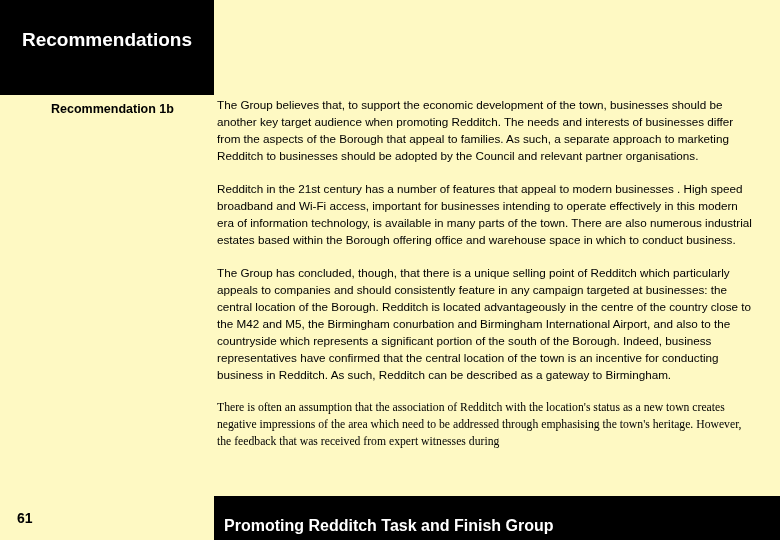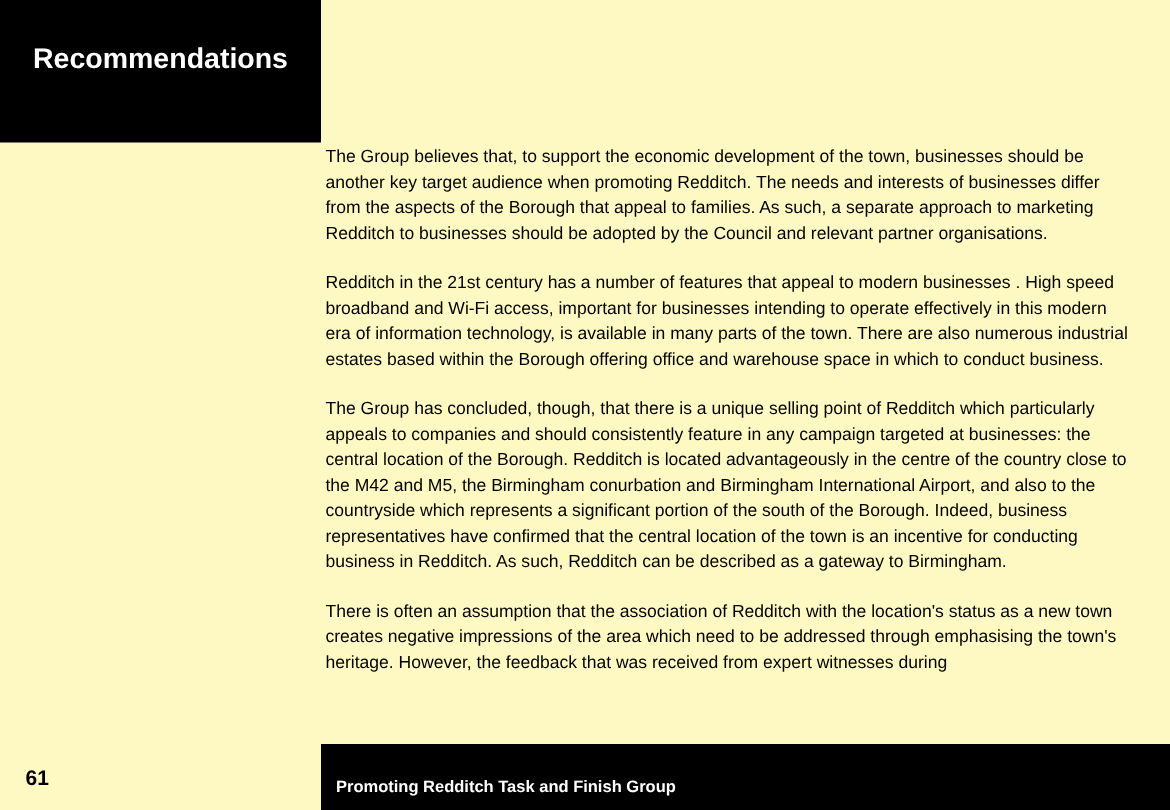--- a/index.html
+++ b/index.html
@@ -71,36 +71,37 @@
     line-height: 17px;
     text-align: left;
     margin: 0 0 16px 0;
   }
   .para.lead {
     font-weight: bold;
     margin-bottom: 17px;
   }
   .para.last {
     margin-bottom: 0;
+    font-family: Liberation Serif, serif;
   }
   
   .footer-bar {
     position: absolute;
     left: 214px;
     top: 496px;
     width: 566px;
     height: 44px;
     background: #000000;
   }
   .footer-text {
     position: absolute;
     left: 10px;
     top: 23px;
     color: #ffffff;
-    font-size: 11px;
+    font-size: 16px;
     font-weight: bold;
     line-height: 13px;
     white-space: nowrap;
   }
   .page-number {
     position: absolute;
     left: 17px;
     top: 510px;
     color: #000000;
     font-size: 14px;
@@ -110,20 +111,21 @@
 </style>
 </head>
 <body>
 
 <div id="slide">
 
   <div class="title-block">
     <div class="title-text">Recommendations</div>
   </div>
 
+  <div class="rec-label">Recommendation 1b</div>
 
   <div class="body-col">
     <p class="para">The Group believes that, to support the economic development of the town, businesses should be another key target audience when promoting Redditch.  The needs and interests of businesses differ from the aspects of the Borough that appeal to families.  As such, a separate approach to marketing Redditch to businesses should be adopted by the Council and relevant partner organisations.</p>
     <p class="para">Redditch in the 21st century has a number of features that appeal to modern businesses .   High speed broadband and Wi-Fi access, important for businesses intending to operate effectively in this modern era of information technology, is available in many parts of the town.  There are also numerous industrial estates based within the Borough offering office and warehouse space in which to conduct business.</p>
     <p class="para">The Group has concluded, though, that there is a unique selling point of Redditch which particularly appeals to companies and should consistently feature in any campaign targeted at businesses: the central location of the Borough.   Redditch is located advantageously in the centre of the country close to the M42 and M5, the Birmingham conurbation and  Birmingham International Airport, and also to the countryside which represents a significant portion of the south of the Borough.  Indeed, business representatives have confirmed that the central location of the town is an incentive for conducting business in Redditch.  As such, Redditch can be described as a gateway to Birmingham.</p>
     <p class="para last">There is often an assumption that the association of Redditch with the location's status as a new town creates negative impressions of the area which need to be addressed through emphasising the town's heritage.  However, the feedback that was received from expert witnesses during</p>
   </div>
 
   <div class="footer-bar">
     <div class="footer-text">Promoting Redditch Task and Finish Group</div>

